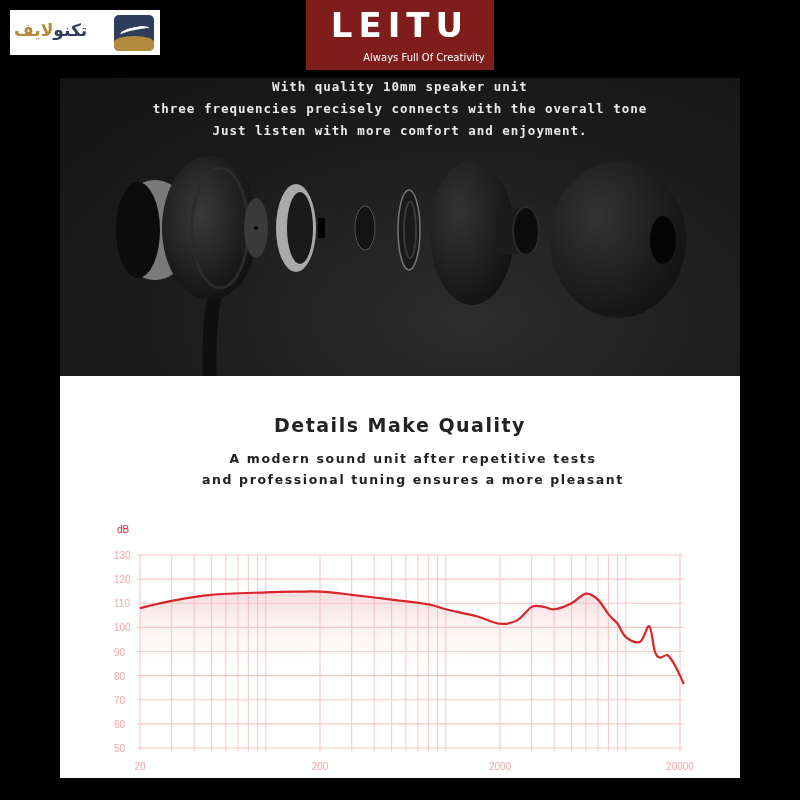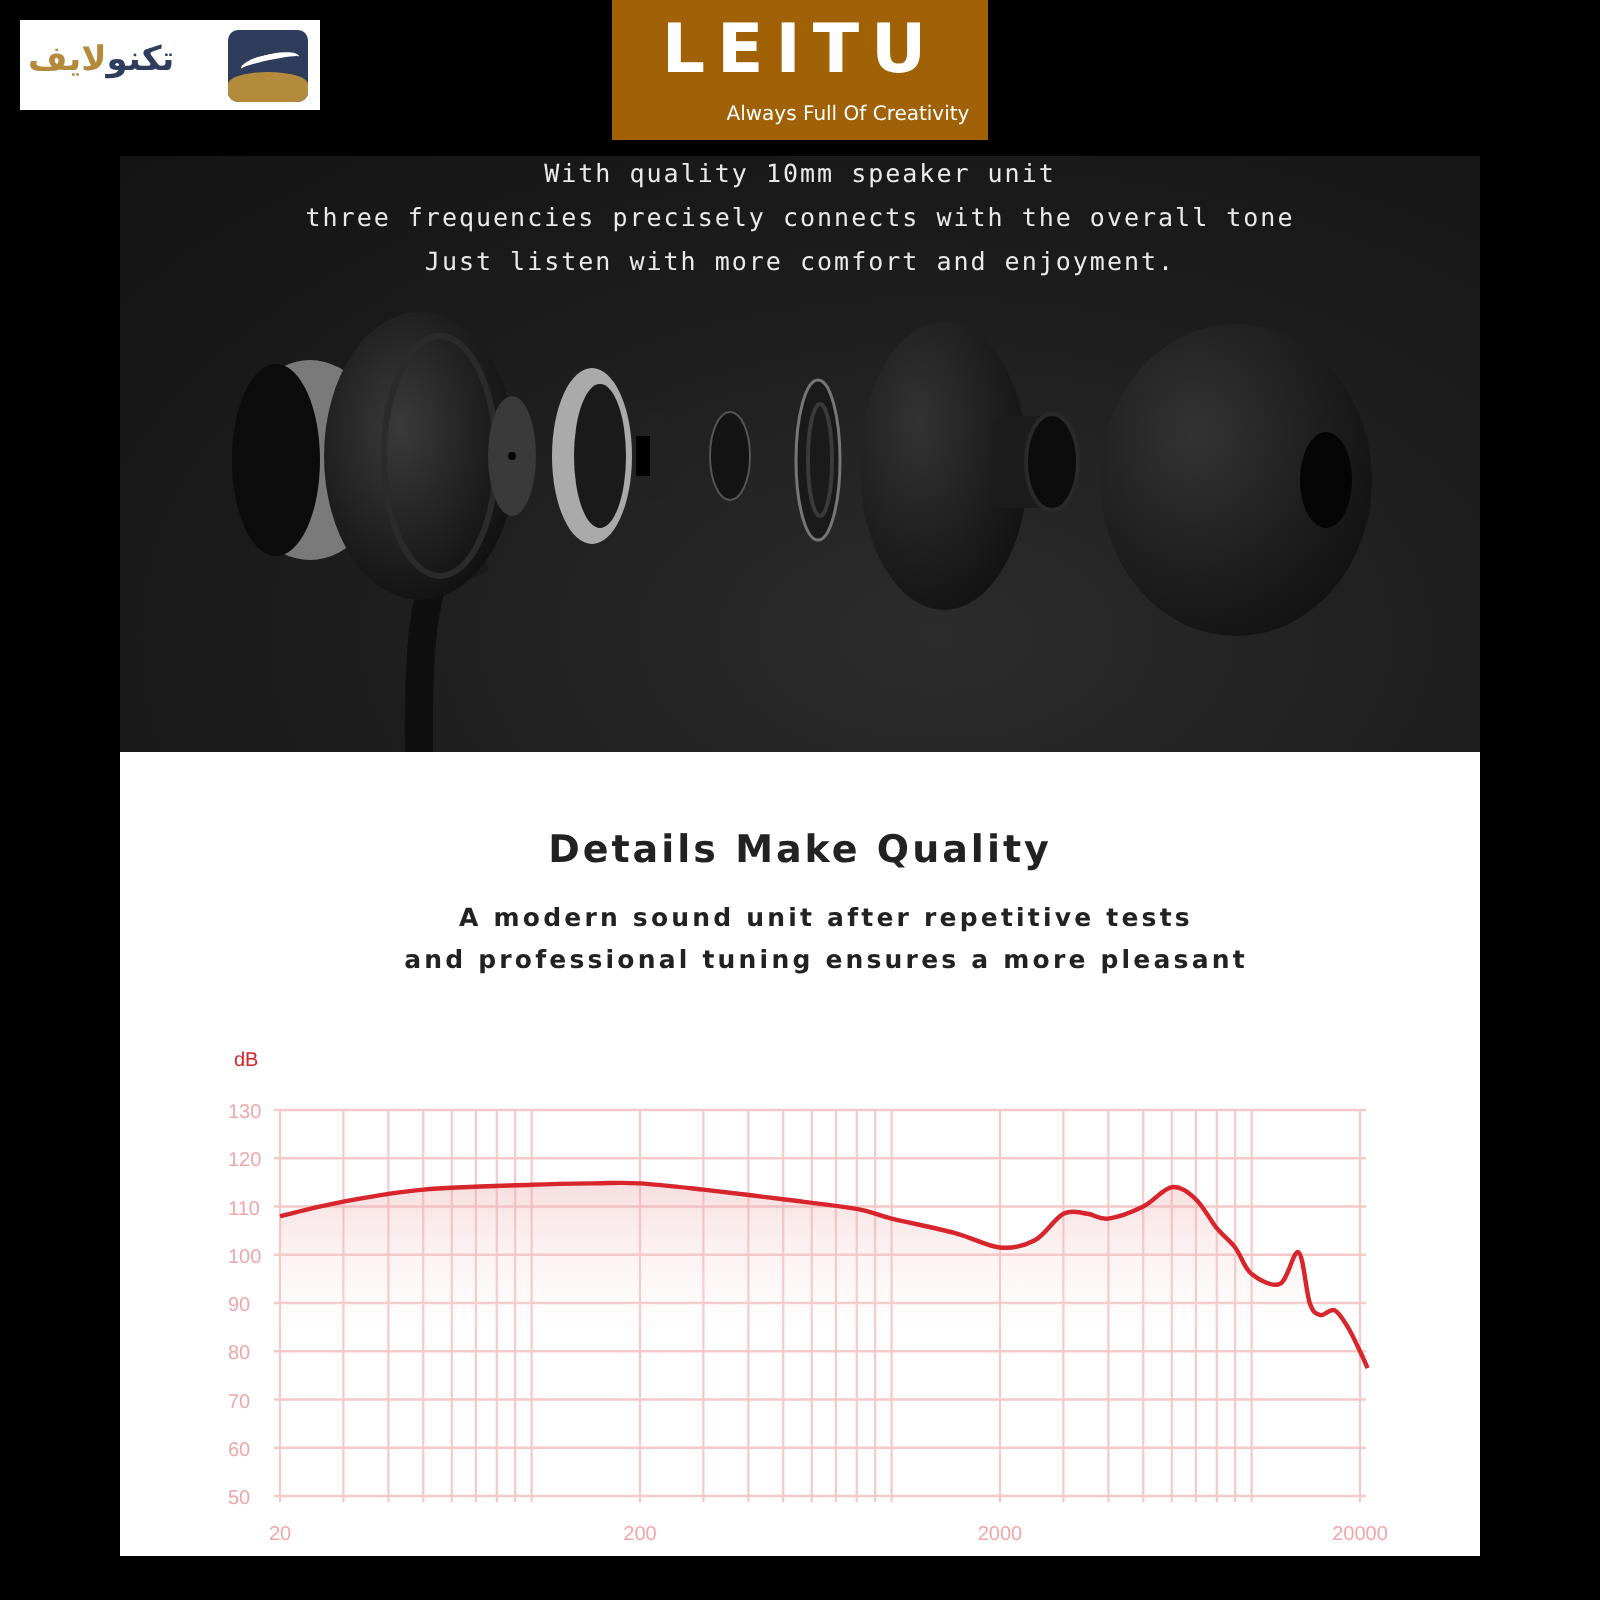--- a/index.html
+++ b/index.html
@@ -3,25 +3,25 @@
 <meta charset="utf-8">
 <style>
   html,body{margin:0;padding:0;}
   body{width:800px;height:800px;background:#000;position:relative;overflow:hidden;font-family:"DejaVu Sans",sans-serif;}
   .logo-left{position:absolute;left:10px;top:10px;width:150px;height:45px;background:#fff;}
   .logo-left .fa-text{position:absolute;left:4px;top:10px;font-size:17px;font-weight:bold;color:#2e3d5c;font-family:"DejaVu Sans",sans-serif;direction:rtl;}
   .logo-left .fa-text .gold{color:#b48a3c;}
   .logo-left .mark{position:absolute;right:6px;top:5px;width:40px;height:36px;border-radius:5px;overflow:hidden;background:#2e3d5c;}
   .logo-left .mark .bottom{position:absolute;left:0;right:0;bottom:0;height:15px;background:#b48a3c;border-radius:50% 50% 0 0 / 40% 40% 0 0;}
   .logo-left .mark .swoosh{position:absolute;left:6px;top:12px;width:30px;height:6px;border-top:3px solid #fff;border-radius:50%;transform:rotate(-12deg);}
-  .leitu{position:absolute;left:306px;top:0;width:188px;height:70px;background:#a16207;color:#fff;text-align:center;}
+  .leitu{position:absolute;left:306px;top:0;width:188px;height:70px;background:#7f1d1d;color:#fff;text-align:center;}
   .leitu .brand{font-family:"DejaVu Sans",sans-serif;font-weight:bold;font-size:34px;letter-spacing:6px;margin-top:6px;line-height:38px;}
   .leitu .tag{font-size:10px;margin-top:8px;margin-left:48px;}
   .dark{position:absolute;left:60px;top:78px;width:680px;height:320px;background:radial-gradient(ellipse at 60% 75%,#2c2c2c 0%,#1c1c1c 55%,#141414 100%);overflow:hidden;}
-  .dark .lines{position:absolute;left:0;right:0;top:0;text-align:center;color:#eaeaea;font-family:"DejaVu Sans Mono",monospace;font-weight:normal;font-size:12.5px;letter-spacing:1px;}
+  .dark .lines{position:absolute;left:0;right:0;top:0;text-align:center;color:#eaeaea;font-family:"DejaVu Sans Mono",monospace;font-weight:bold;font-size:12.5px;letter-spacing:1px;}
   .dark .lines div{height:22px;line-height:22px;}
   .dark .lines div:first-child{margin-top:-2px;}
   .white{position:absolute;left:60px;top:376px;width:680px;height:402px;background:#fff;}
   .white .title{position:absolute;left:0;right:0;top:38px;text-align:center;font-size:19px;font-weight:bold;color:#222;letter-spacing:1.5px;}
   .white .sub{position:absolute;left:0;right:0;top:72px;text-align:center;font-size:12.5px;font-weight:bold;color:#222;letter-spacing:1.6px;}
   .white .sub div{height:21px;line-height:21px;padding-left:26px;}
   svg text{font-family:"Liberation Sans",sans-serif;}
 </style>
 </head>
 <body>

